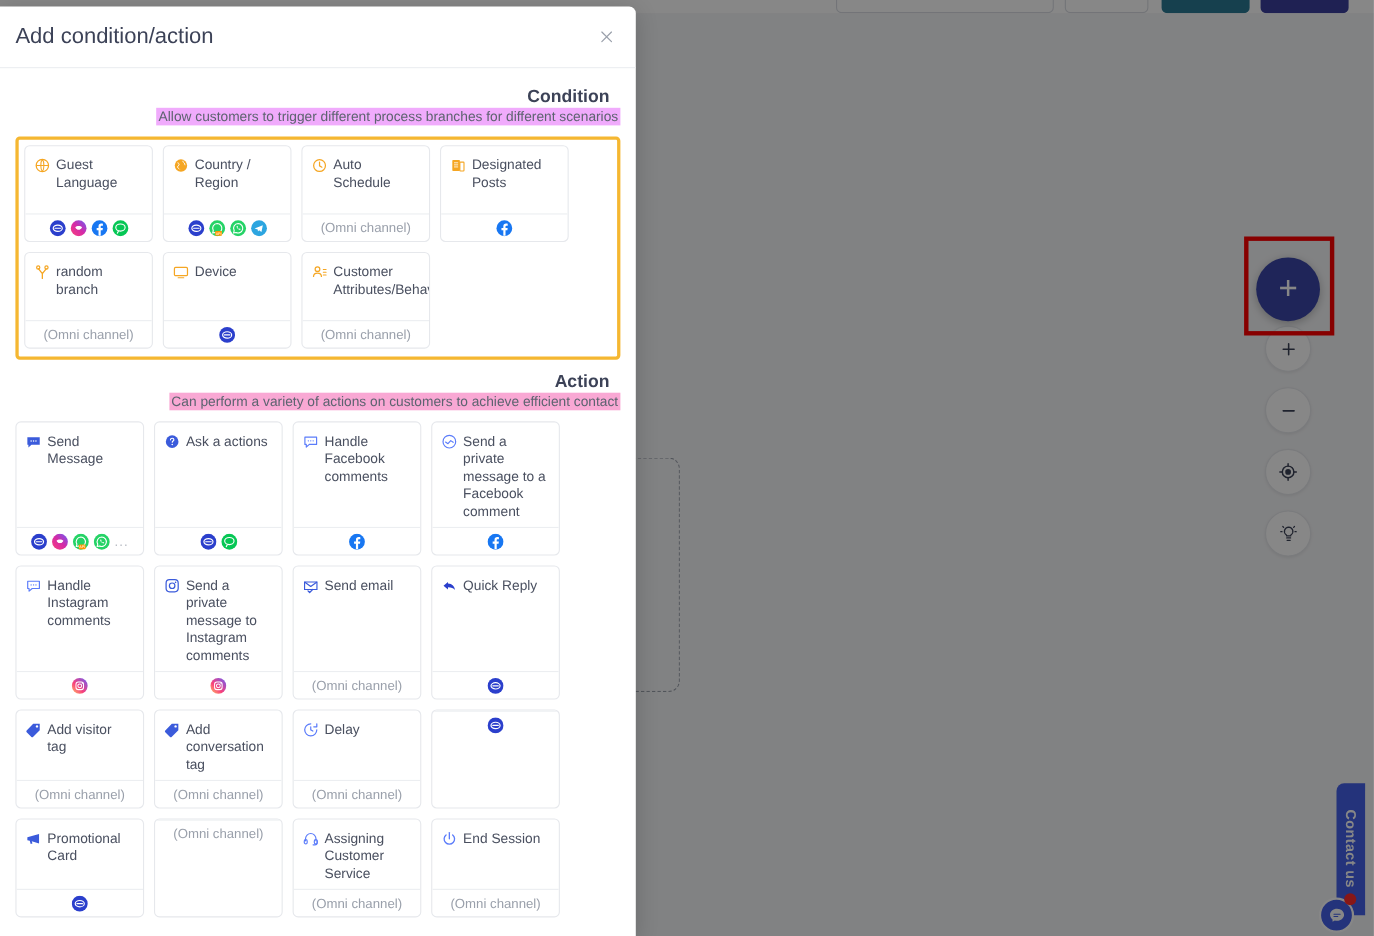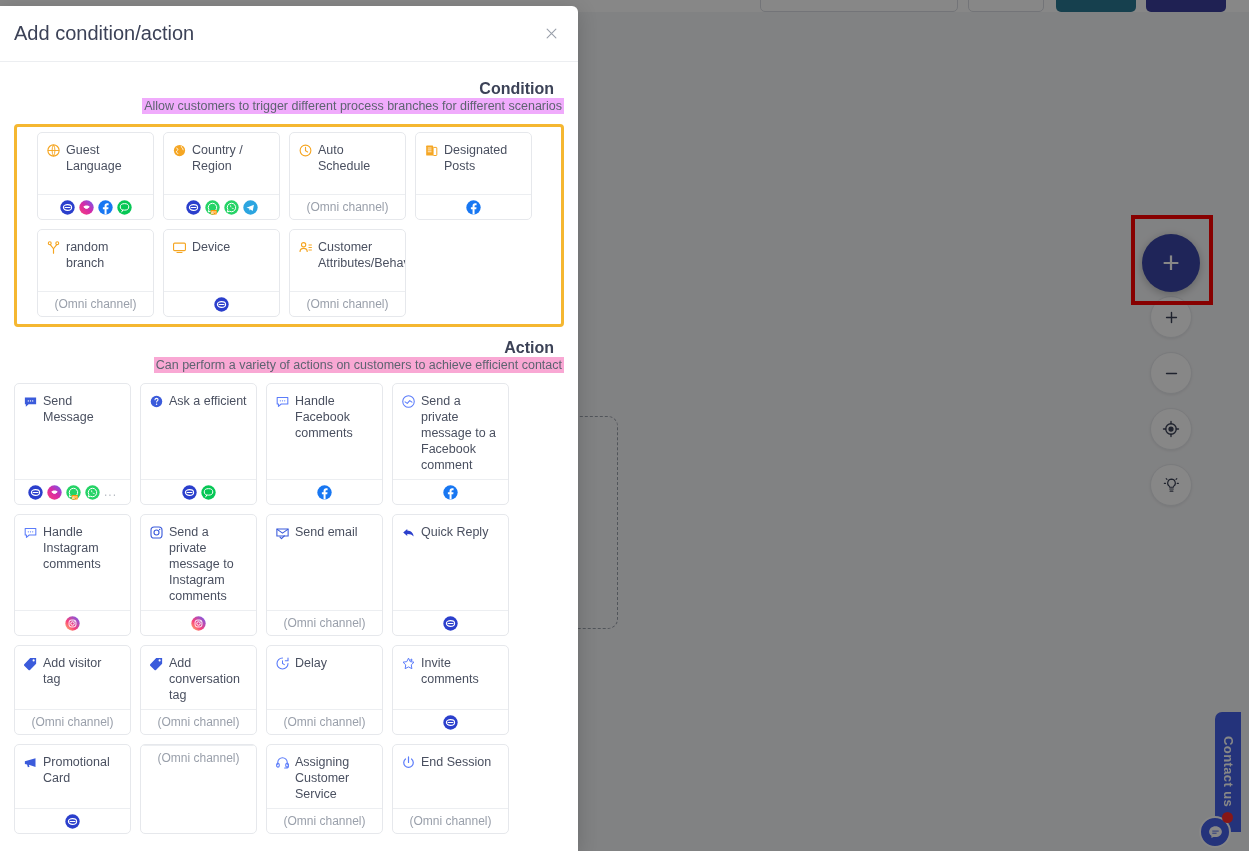--- a/index.html
+++ b/index.html
@@ -112,21 +112,21 @@
   .section-head { display: flex; align-items: flex-end; margin-bottom: 10px; flex-direction: column; }
   .section-title { font-size: 16px; font-weight: bold; color: #3c4257; margin-right: 10px; }
   .section-desc { font-size: 12.5px; color: #5d6370; padding: 1px 2px; }
   #condition-desc { background: #f0abfc; }
   #action-desc { background: #f9a8d4; }
 
   
   #condition-group {
     border: 3px solid #f5b731;
     border-radius: 4px;
-    padding: 5px 5px 7px 20px;
+    padding: 5px 5px 7px 5px;
     margin-bottom: 12px;
   }
 
   .card-grid { display: flex; flex-wrap: wrap; gap: 9px 9px; }
   .card {
     width: 117px; min-height: 88px;
     border: 1px solid #e6e8ec; border-radius: 5px;
     background: #fff;
     display: flex; flex-direction: column;
     overflow: hidden;
@@ -493,21 +493,21 @@
           </div>
           <div class="card">
             <div class="card-body">
               <span class="card-ico">
                 <svg width="15" height="15" viewBox="0 0 24 24">
                   <circle cx="12" cy="12" r="9.2" fill="#3b5bdb"></circle>
                 <path d="M9.6 9.3c0-1.4 1.1-2.3 2.5-2.3s2.4.9 2.4 2.2c0 1.9-2.3 1.9-2.3 3.6" fill="none" stroke="#fff" stroke-width="1.7" stroke-linecap="round"></path>
                 <circle cx="12.1" cy="16.2" r="1.2" fill="#fff"></circle>
                 </svg>
               </span>
-              <span class="card-label">Ask a efficient</span>
+              <span class="card-label">Ask a actions</span>
             </div>
             <div class="card-foot">
               <span class="chan">
                 <svg width="15" height="15" viewBox="0 0 24 24">
         <circle cx="12" cy="12" r="11.5" fill="#2b3fcc"></circle>
         <ellipse cx="12" cy="12" rx="6.6" ry="4.6" fill="none" stroke="#fff" stroke-width="1.7"></ellipse>
         <path d="M8 12h8" stroke="#fff" stroke-width="1.7" stroke-linecap="round"></path>
                 </svg>
               </span>
               <span class="chan">
@@ -689,29 +689,20 @@
                 <path d="M12 7.5V12l3 1.8" fill="none" stroke="#5b7cfa" stroke-width="1.7" stroke-linecap="round"></path>
                 </svg>
               </span>
               <span class="card-label">Delay</span>
             </div>
             <div class="card-foot">
               <span>(Omni channel)</span>
             </div>
           </div>
           <div class="card">
-            <div class="card-body">
-              <span class="card-ico">
-                <svg width="15" height="15" viewBox="0 0 24 24">
-                  <path d="M12 3.4l2.7 5.6 6.1.9-4.4 4.3 1 6.1L12 17.4 6.6 20.3l1-6.1L3.2 9.9l6.1-.9z" fill="none" stroke="#5b7cfa" stroke-width="1.6" stroke-linejoin="round"></path>
-                <path d="M16.5 3.5l1 2 2 .8-2 .8-1 2-1-2-2-.8 2-.8z" fill="#5b7cfa"></path>
-                </svg>
-              </span>
-              <span class="card-label">Invite comments</span>
-            </div>
             <div class="card-foot">
               <span class="chan">
                 <svg width="15" height="15" viewBox="0 0 24 24">
         <circle cx="12" cy="12" r="11.5" fill="#2b3fcc"></circle>
         <ellipse cx="12" cy="12" rx="6.6" ry="4.6" fill="none" stroke="#fff" stroke-width="1.7"></ellipse>
         <path d="M8 12h8" stroke="#fff" stroke-width="1.7" stroke-linecap="round"></path>
                 </svg>
               </span>
             </div>
           </div>

